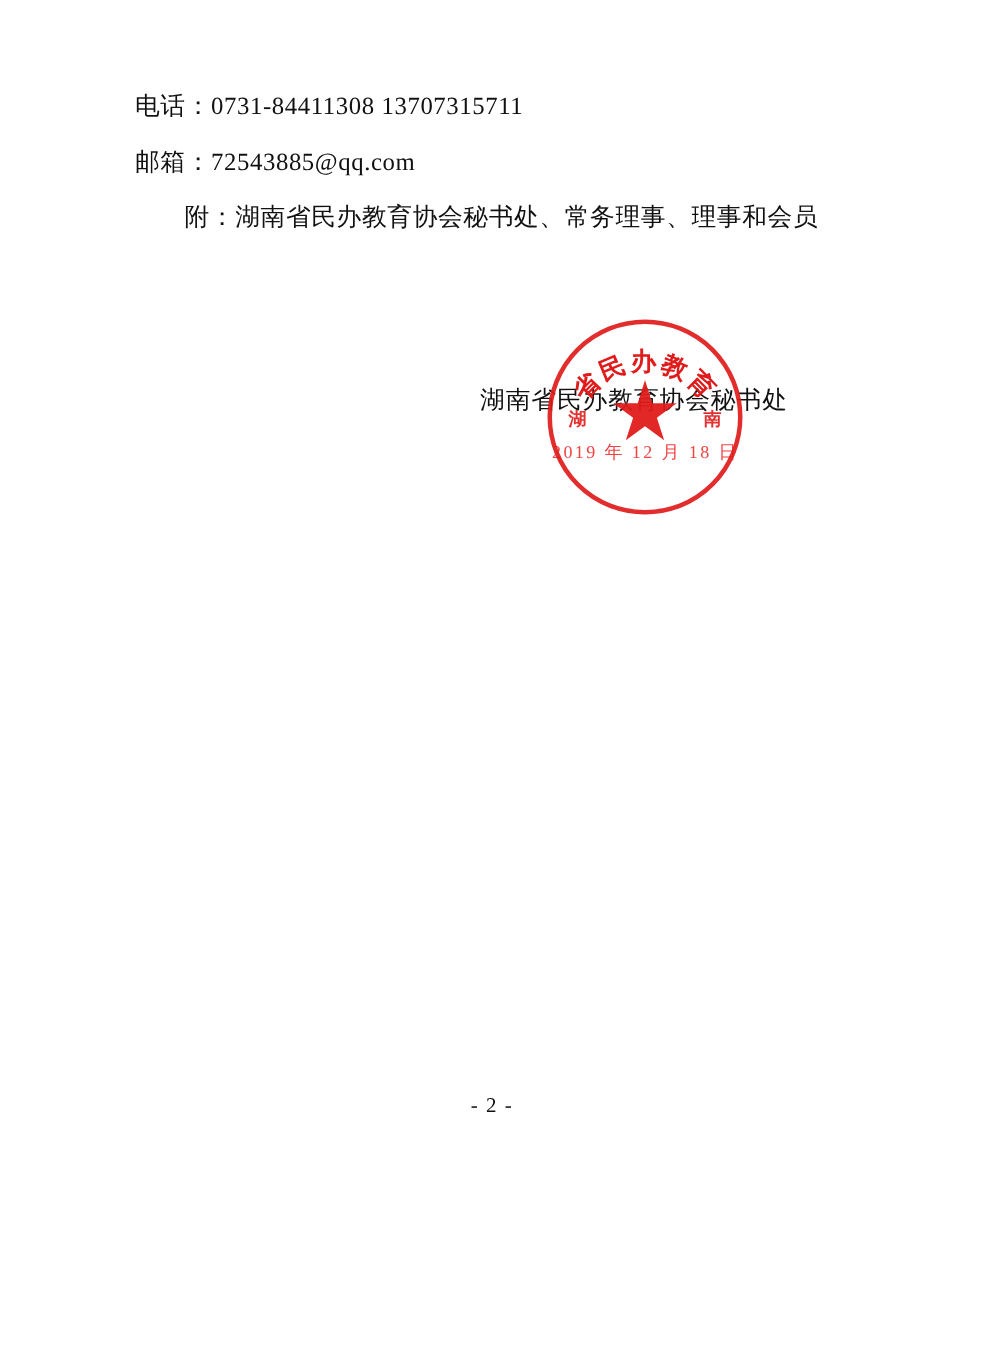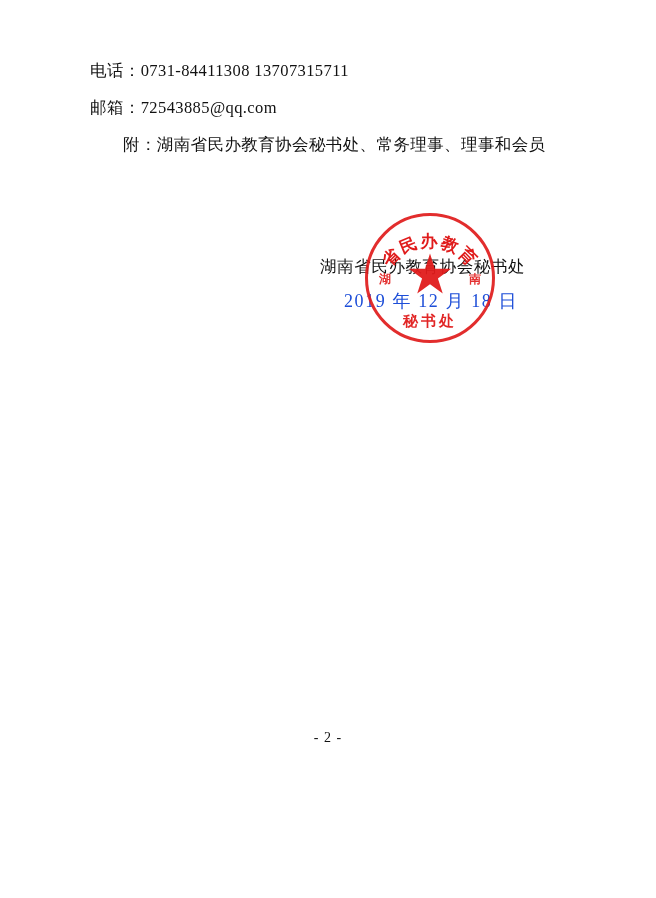--- a/index.html
+++ b/index.html
@@ -44,25 +44,25 @@
     width: 280px;
     text-align: left;
   }
   .sig-line {
     font-size: 16.5px;
     line-height: 34px;
     letter-spacing: 0.6px;
     color: #111;
   }
   .sig-date {
-    font-size: 18px;
+    font-size: 12px;
     line-height: 34px;
     letter-spacing: 1.6px;
-    margin-left: 24px;
-    color: #1d4ed8;
+    margin-left: 48px;
+    color: #ef4444;
   }
 
   
   .seal {
     position: absolute;
     left: 365px;
     top: 213px;
     width: 130px;
     height: 130px;
     pointer-events: none;
@@ -155,18 +155,17 @@
       <defs>
         <path id="arcpath" d="M 18,72 A 48,48 0 0 1 112,72" fill="none"></path>
       </defs>
       <text>
         <textPath href="#arcpath" startOffset="50%" text-anchor="middle">省民办教育</textPath>
       </text>
     </svg>
     <div class="seal-side left">湖</div>
     <div class="seal-side right">南</div>
     <div class="seal-star"></div>
-    <div class="seal-bottom">秘书处</div>
   </div>
 
   <div class="footer">- 2 -</div>
 
 </div>
 
 </body></html>

